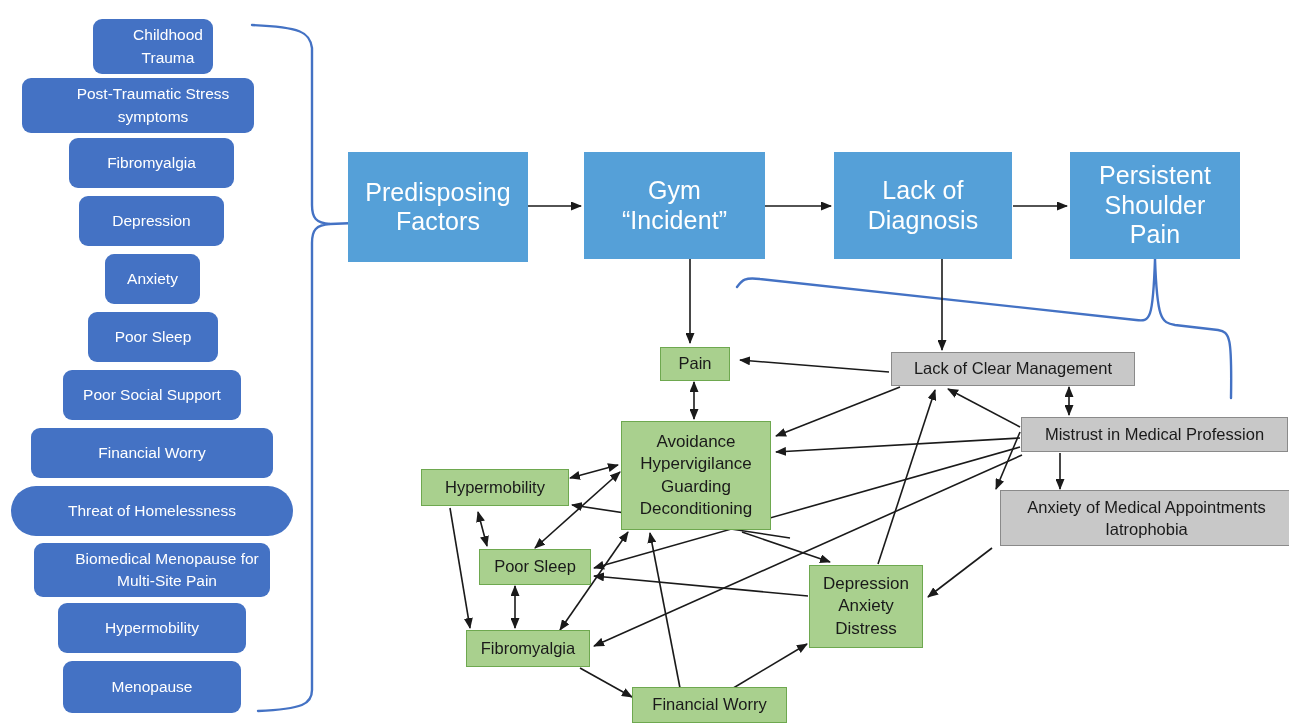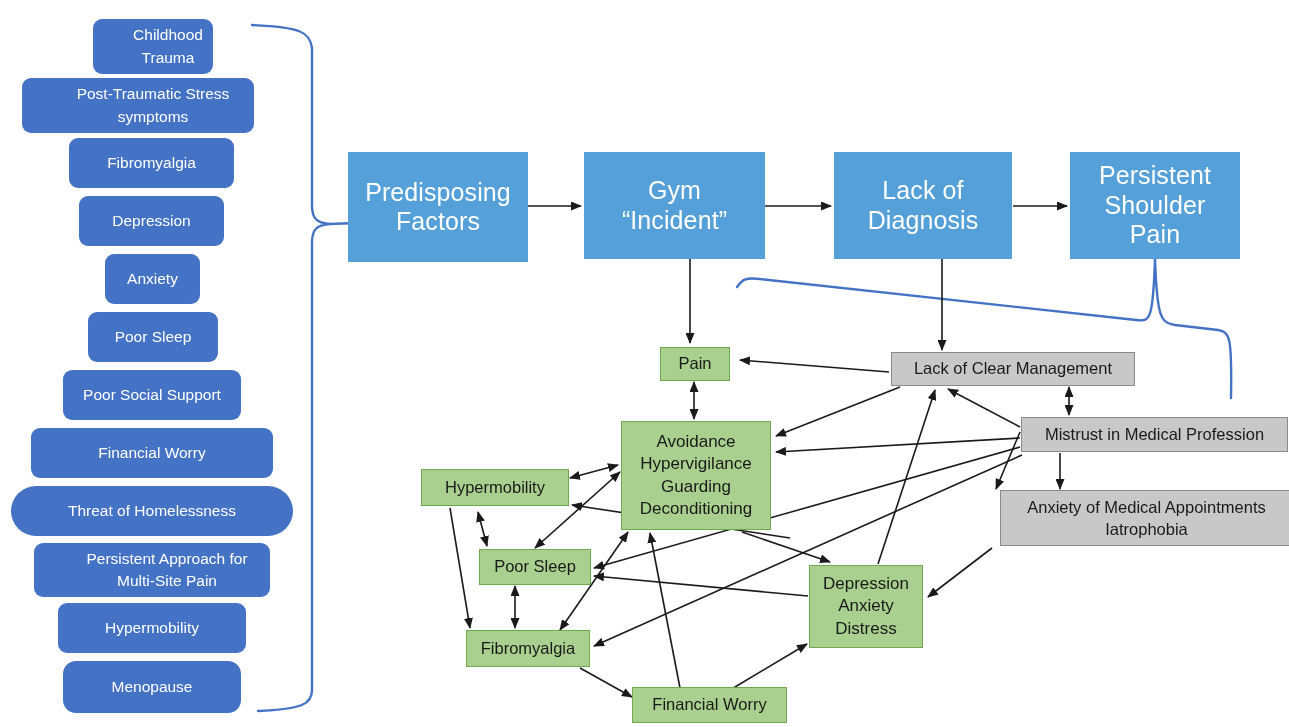--- a/index.html
+++ b/index.html
@@ -156,26 +156,26 @@
   <div class="node pill" style="left:105px;top:254px;width:95px;height:50px;">Anxiety</div>
 
   <div class="node pill" style="left:88px;top:312px;width:130px;height:50px;">Poor Sleep</div>
 
   <div class="node pill" style="left:63px;top:370px;width:178px;height:50px;">Poor Social Support</div>
 
   <div class="node pill" style="left:31px;top:428px;width:242px;height:50px;">Financial Worry</div>
 
   <div class="node pill" style="left:11px;top:486px;width:282px;height:50px;border-radius:25px;">Threat of Homelessness</div>
 
-  <div class="node pill two-line" style="left:34px;top:543px;width:236px;height:54px;">Persistent Approach for
+  <div class="node pill two-line" style="left:34px;top:543px;width:236px;height:54px;">Biomedical Menopause for
 Multi-Site Pain</div>
 
   <div class="node pill" style="left:58px;top:603px;width:188px;height:50px;">Hypermobility</div>
 
-  <div class="node pill" style="left:63px;top:661px;width:178px;height:52px;border-radius:13px;">Menopause</div>
+  <div class="node pill" style="left:63px;top:661px;width:178px;height:52px;">Menopause</div>
 
   <div class="node process" style="left:584px;top:152px;width:181px;height:107px;">Gym
 “Incident”</div>
 
   <div class="node process" style="left:348px;top:152px;width:180px;height:110px;">Predisposing
 Factors</div>
 
   <div class="node process" style="left:834px;top:152px;width:178px;height:107px;">Lack of
 Diagnosis</div>
 

